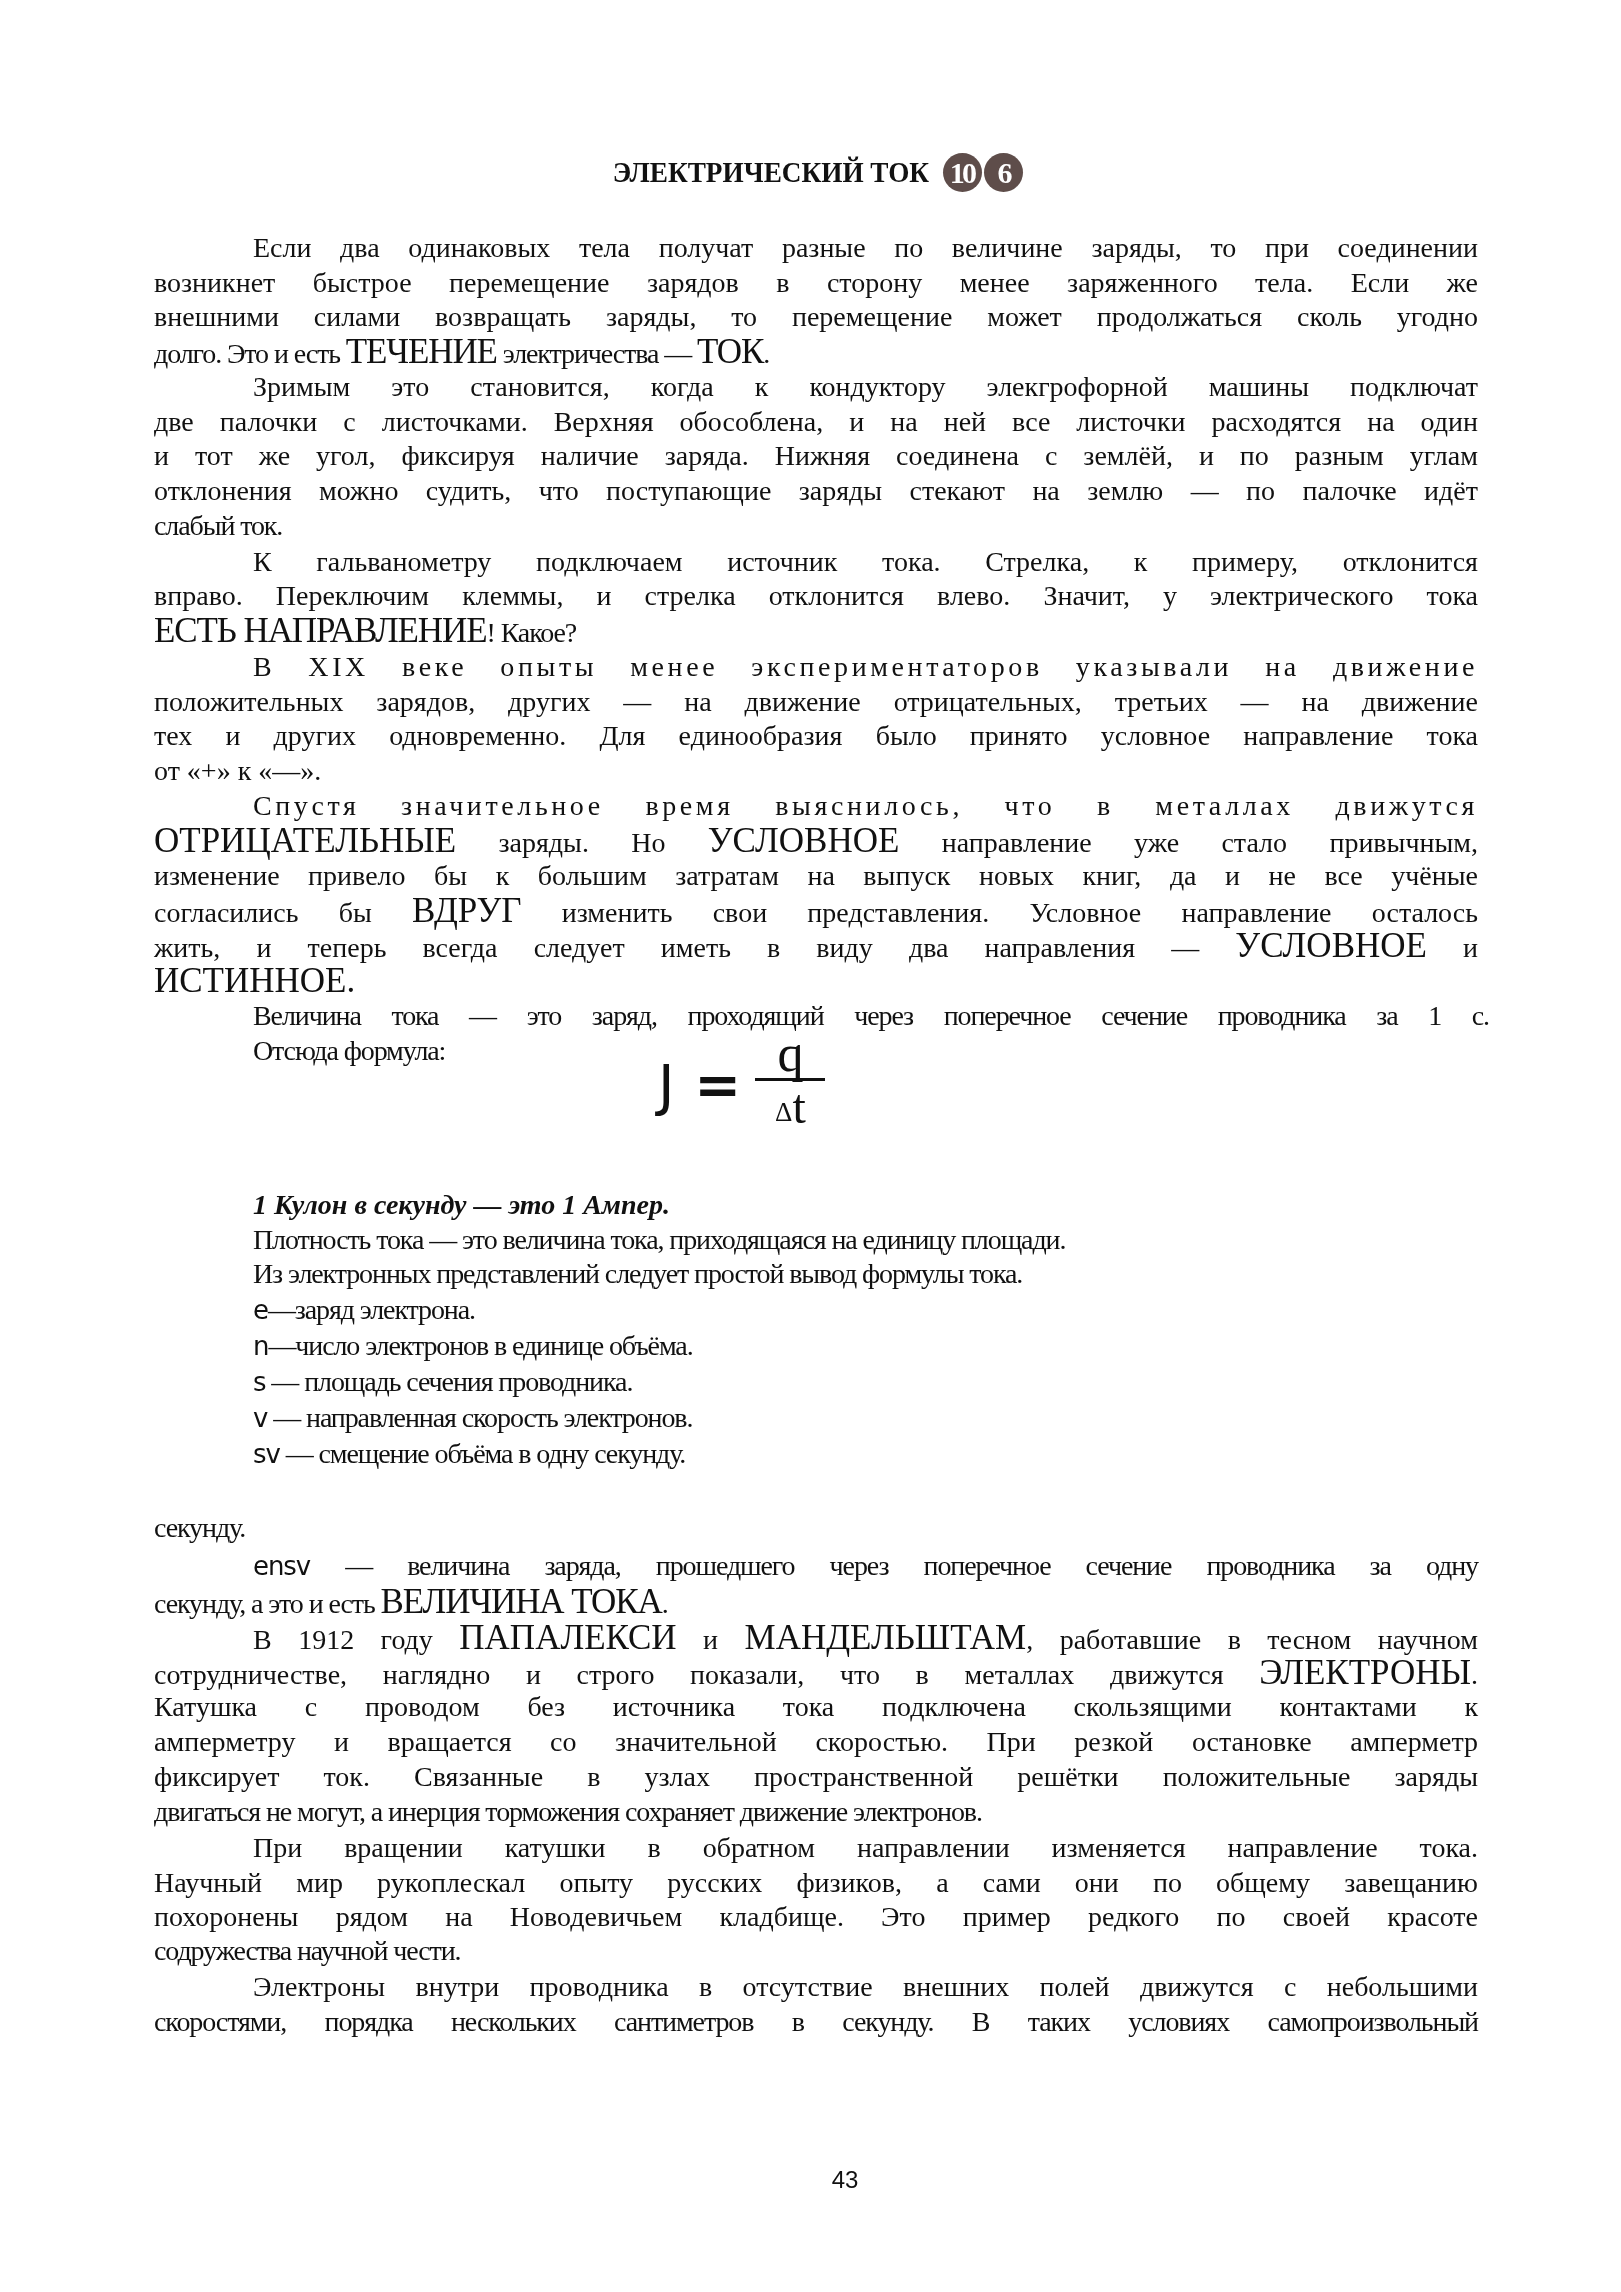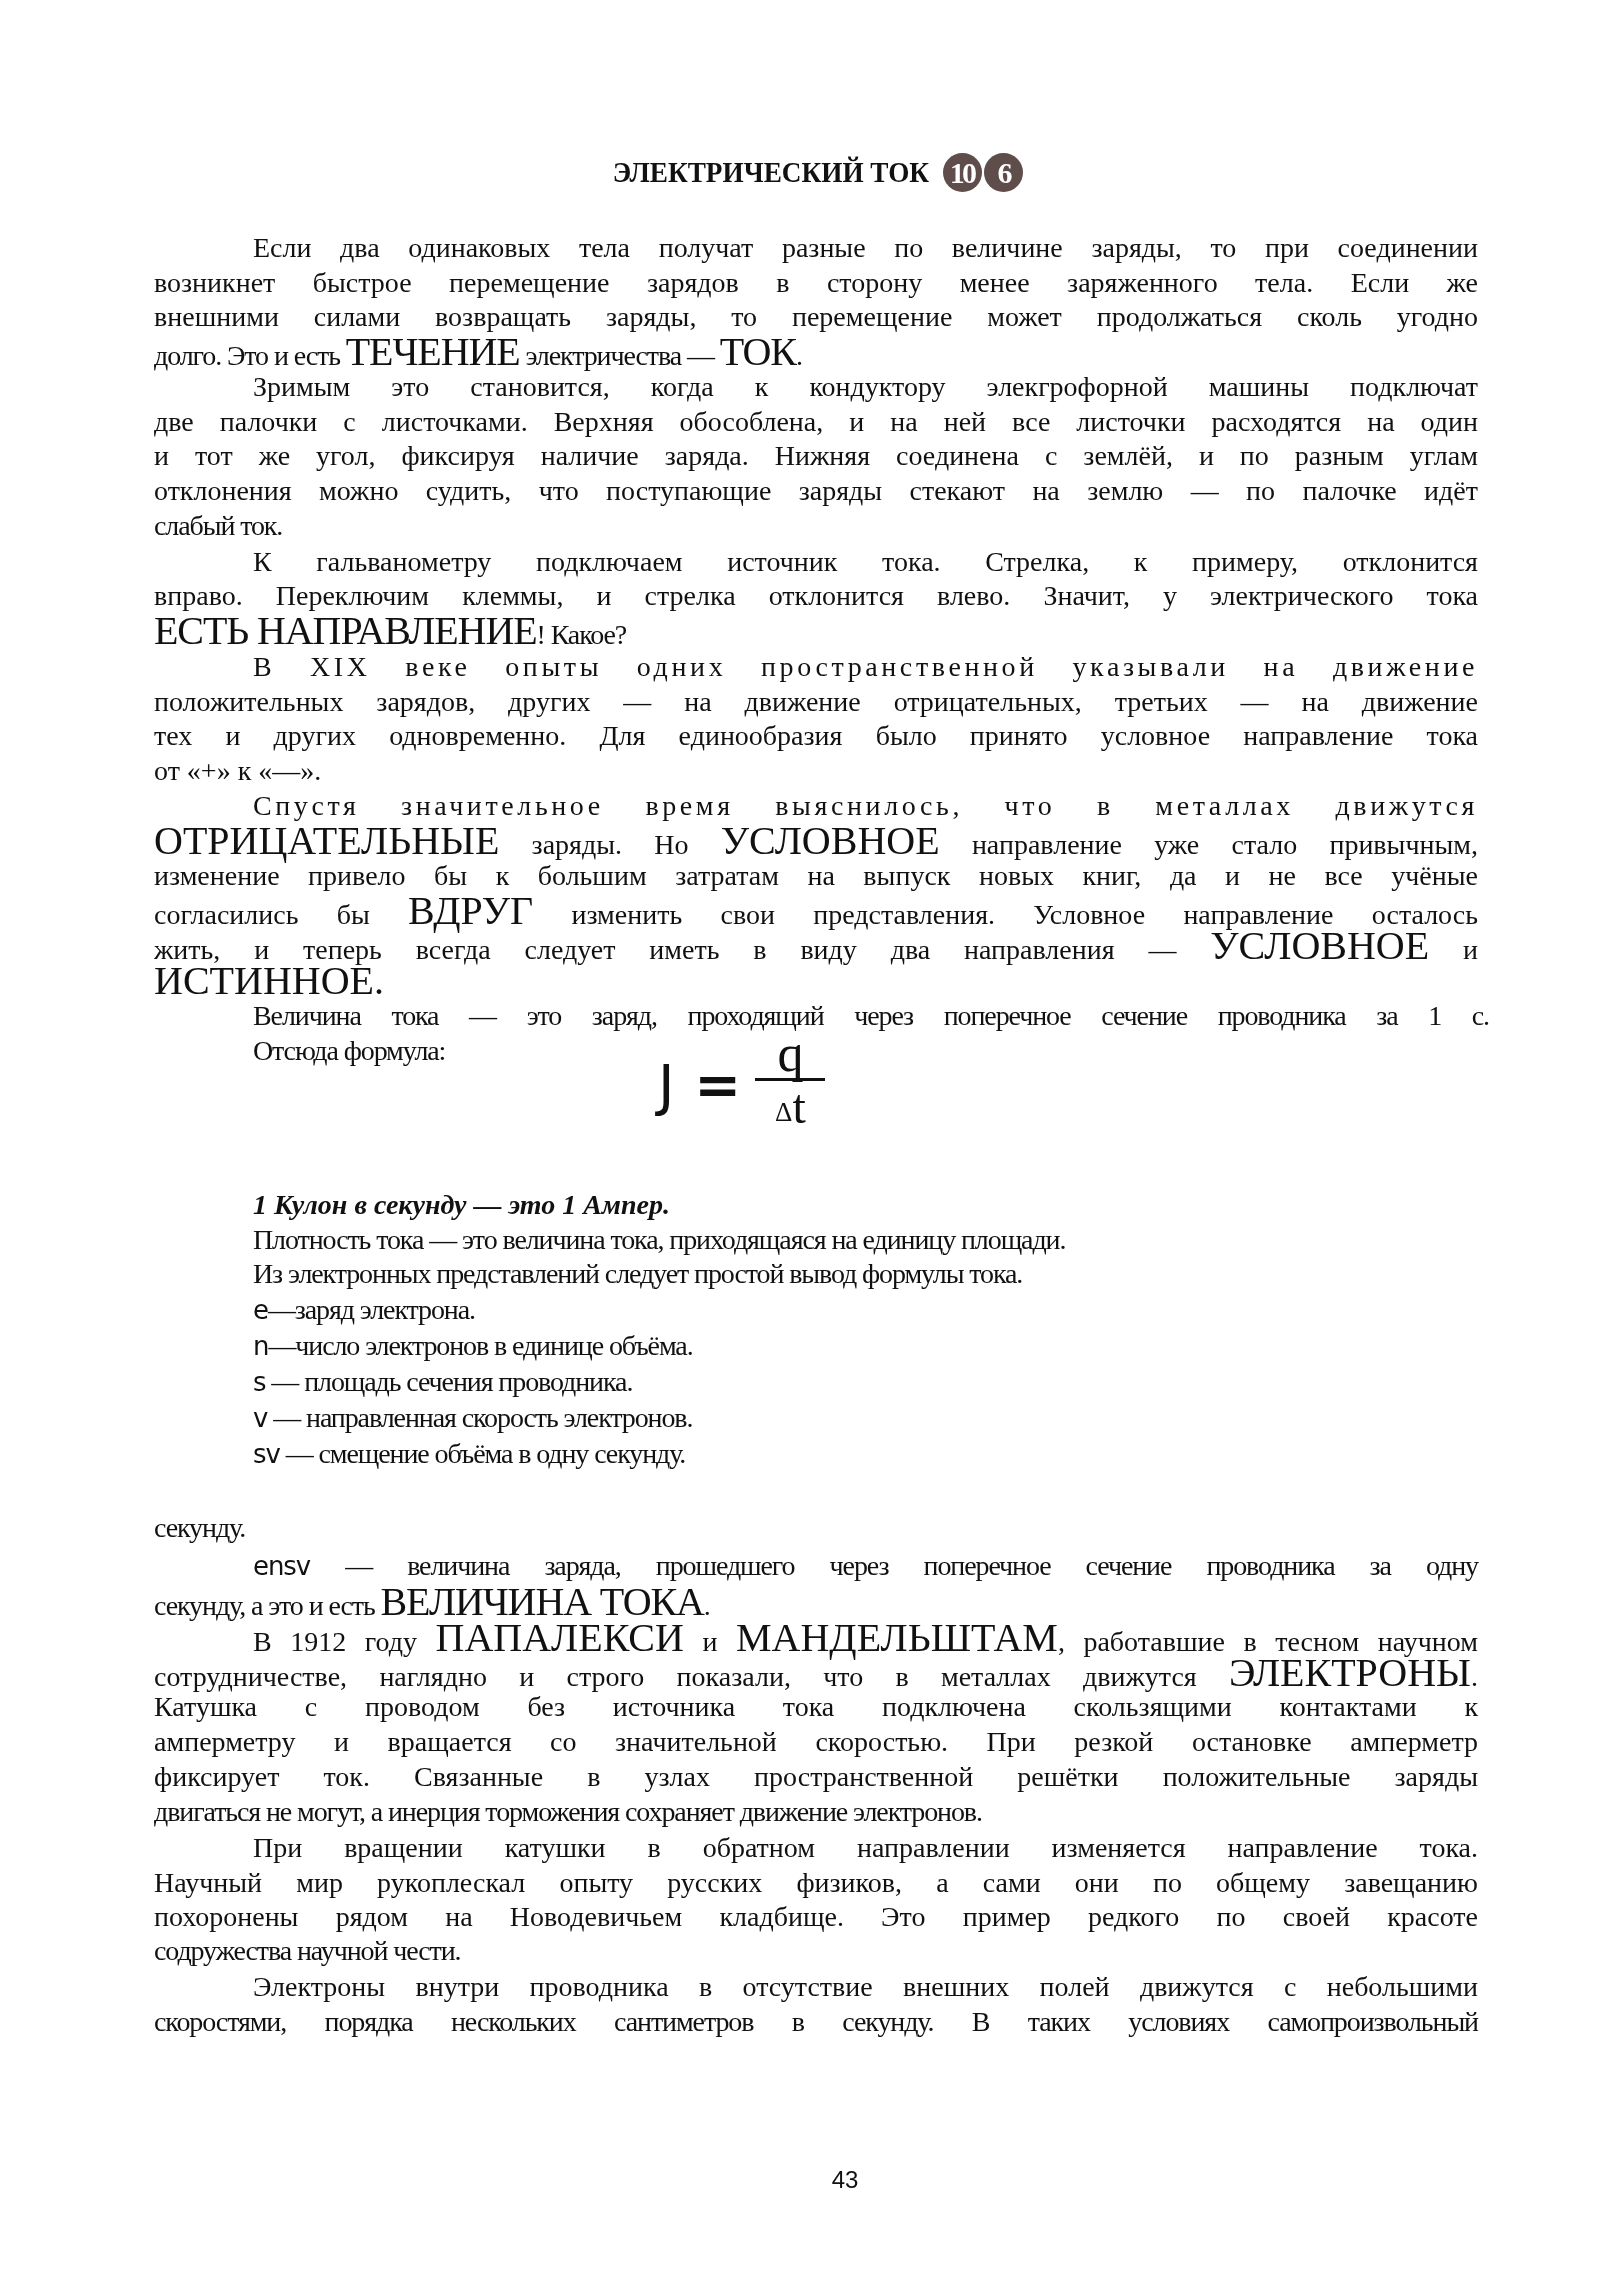--- a/index.html
+++ b/index.html
@@ -23,21 +23,21 @@
     position: absolute; left: 154px; width: 1324px; white-space: nowrap;
     font-family: "Liberation Serif", serif; font-size: 28px; color: #111;
     line-height: 34px; height: 34px; text-align: justify; text-align-last: justify;
     transform-origin: left center;
   }
   .line.ind { left: 253px; width: 1225px; }
   .line.last { text-align-last: left; }
   .cond { letter-spacing: -1.1px; }
   .wide { letter-spacing: 3.6px; }
   .sans { font-family: "DejaVu Sans", sans-serif; font-size: 26px; }
-  .caps { font-size: 40px; }
+  .caps { font-size: 35px; }
   .bi { font-weight: bold; font-style: italic; }
   .formula {
     position: absolute; left: 658px; top: 1039px; height: 90px;
     display: flex; align-items: center; color: #111;
   }
   .f-J { font-family: "DejaVu Sans", sans-serif; font-size: 56px; }
   .f-eq { font-family: "DejaVu Sans", sans-serif; font-size: 56px; margin: 0 14.3px 0 19.7px; font-weight: bold; }
   .frac { display: flex; flex-direction: column; align-items: center; }
   .frac .num { font-family: "Liberation Serif", serif; font-size: 52px; line-height: 48px; padding: 0 5.4px; }
   .frac .bar { width: 70px; height: 3.6px; background: #111; }
@@ -73,21 +73,21 @@
   <div class="line" style="top:439px">и тот же угол, фиксируя наличие заряда. Нижняя соединена с землёй, и по разным углам</div>
   <div class="line" style="top:474px">отклонения можно судить, что поступающие заряды стекают на землю — по палочке идёт</div>
   <div class="line last cond" style="top:509px">слабый ток.</div>
 
   <div class="line ind" style="top:545px">К гальванометру подключаем источник тока. Стрелка, к примеру, отклонится</div>
   <div class="line" style="top:579px">вправо. Переключим клеммы, и стрелка отклонится влево. Значит, у электрического тока</div>
   <div class="line last cond" style="top:614px">
     <span class="caps">ЕСТЬ НАПРАВЛЕНИЕ</span><span>! Какое?</span>
   </div>
 
-  <div class="line ind wide" style="top:650px">В XIX веке опыты одних пространственной указывали на движение</div>
+  <div class="line ind wide" style="top:650px">В XIX веке опыты менее экспериментаторов указывали на движение</div>
   <div class="line" style="top:685px">положительных зарядов, других — на движение отрицательных, третьих — на  движение</div>
   <div class="line" style="top:719px">тех и других одновременно. Для единообразия было принято условное направление тока</div>
   <div class="line last" style="top:754px">от «+» к «—».</div>
 
   <div class="line ind wide" style="top:789px">Спустя значительное время выяснилось, что в металлах движутся</div>
   <div class="line" style="top:824px">
     <span class="caps">ОТРИЦАТЕЛЬНЫЕ</span><span> заряды. Но </span><span class="caps">УСЛОВНОЕ</span><span> направление уже стало привычным,</span>
   </div>
   <div class="line" style="top:859px">изменение привело бы к большим затратам на выпуск новых книг, да и не все учёные</div>
   <div class="line" style="top:894px">

